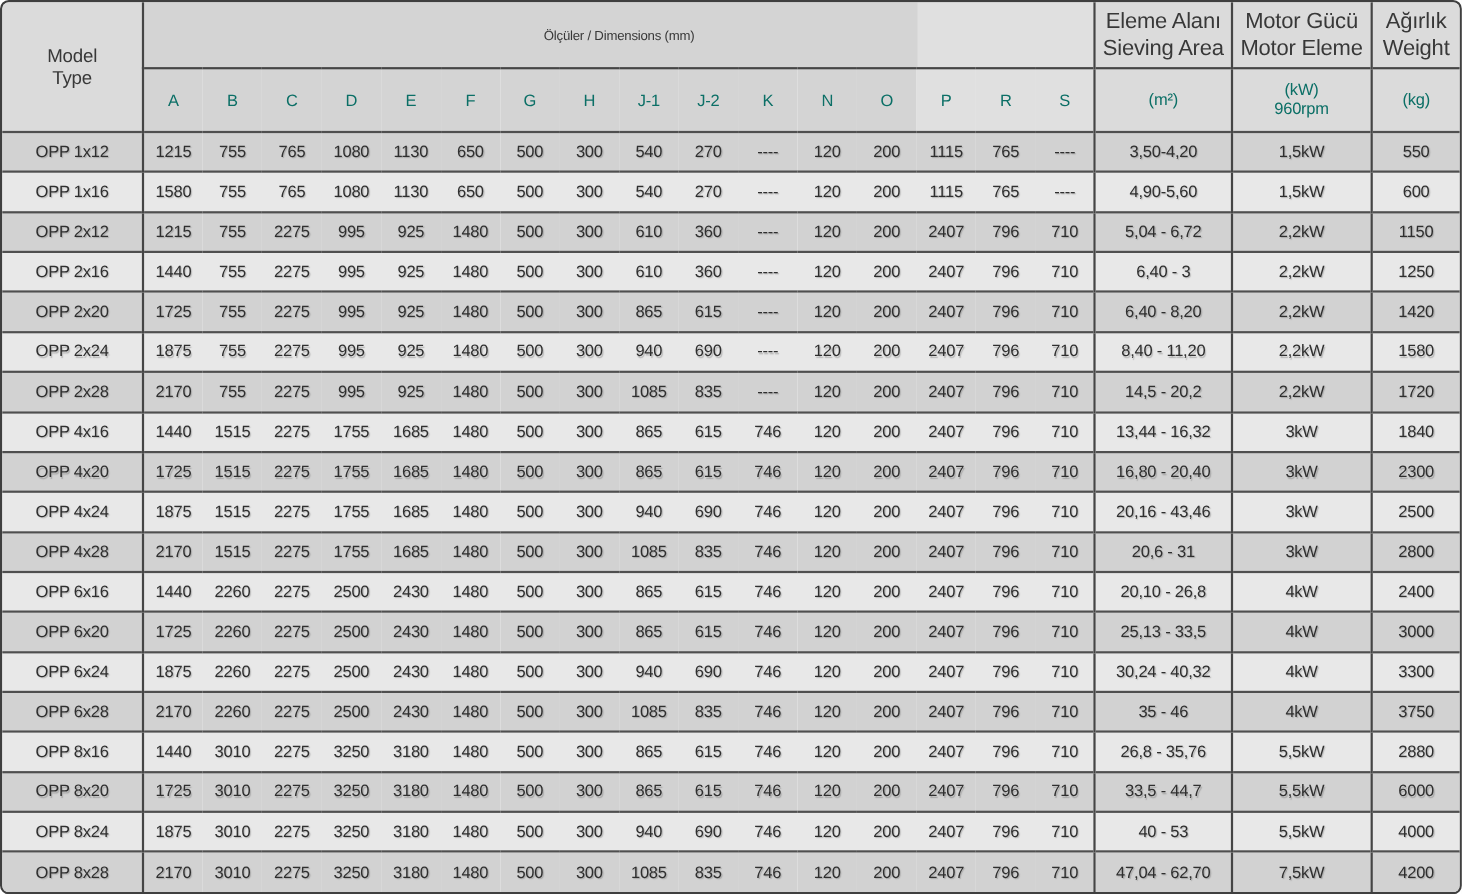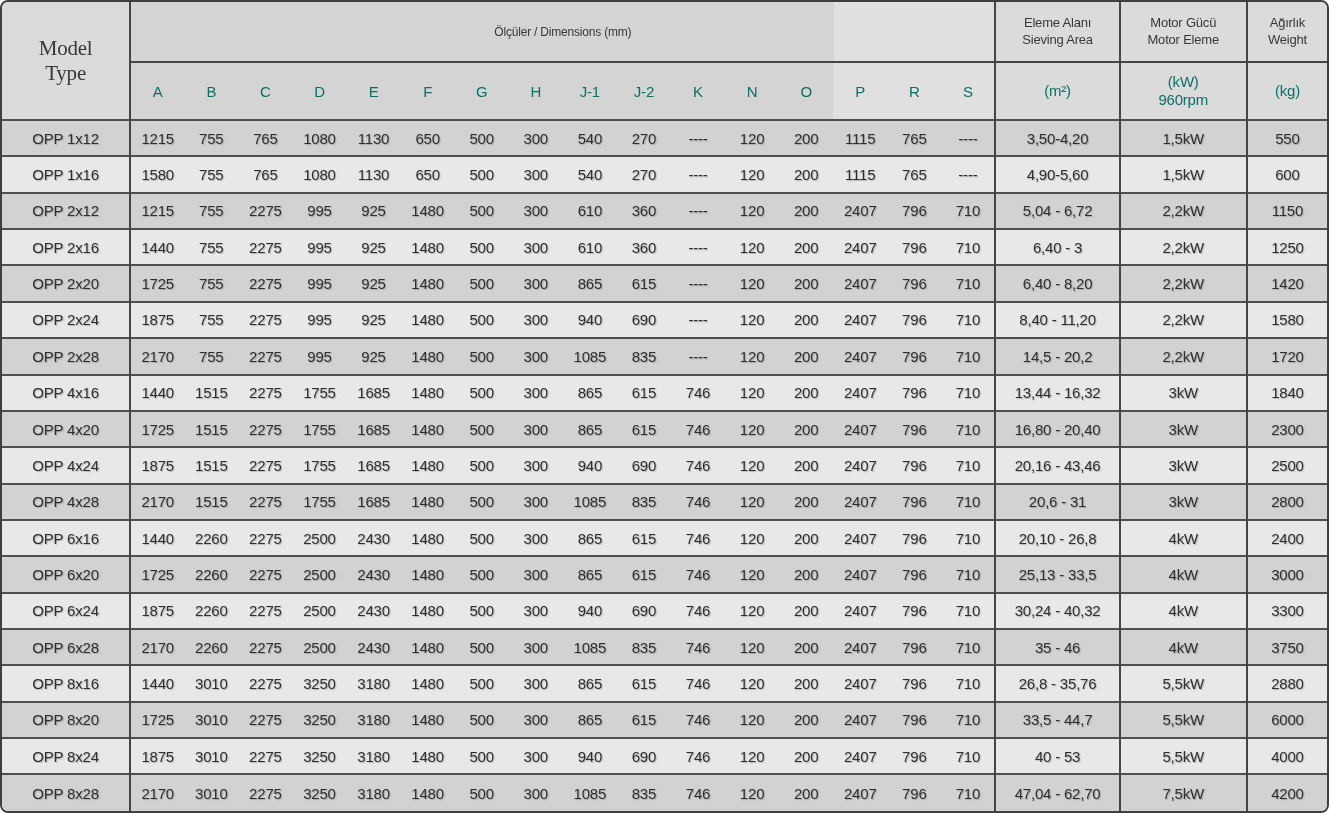--- a/index.html
+++ b/index.html
@@ -33,24 +33,24 @@
   col.c-weight{width:80px}
 
   th,td{
     text-align:center;vertical-align:middle;
     font-weight:normal;letter-spacing:-0.2px;
     overflow:hidden;white-space:nowrap;
   }
   
   thead tr.titles-row{height:60px}
   thead tr.units-row{height:58px}
-  thead th{background:var(--head-bg);font-size:13px;color:#383838}
+  thead th{background:var(--head-bg);font-size:20px;color:#383838}
   th.model-head{
     border-right:2px solid var(--border);
-    white-space:pre-line;font-size:21px;font-family:Liberation Serif, serif;
+    white-space:pre-line;font-size:17px;
   }
   th.dims-head{
     background:linear-gradient(to right,var(--dims-dark) 0,var(--dims-dark) 81.5%,var(--dims-light) 81.5%,var(--dims-light) 100%);
     font-size:12px;
   }
   tr.units-row th{border-top:2px solid var(--border)}
   th.dim-letter{
     background:var(--dims-dark);
     color:var(--teal);font-size:15px;
   }

